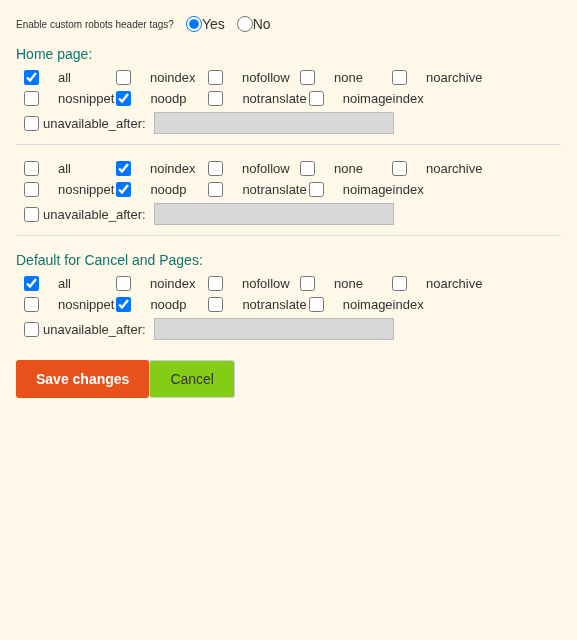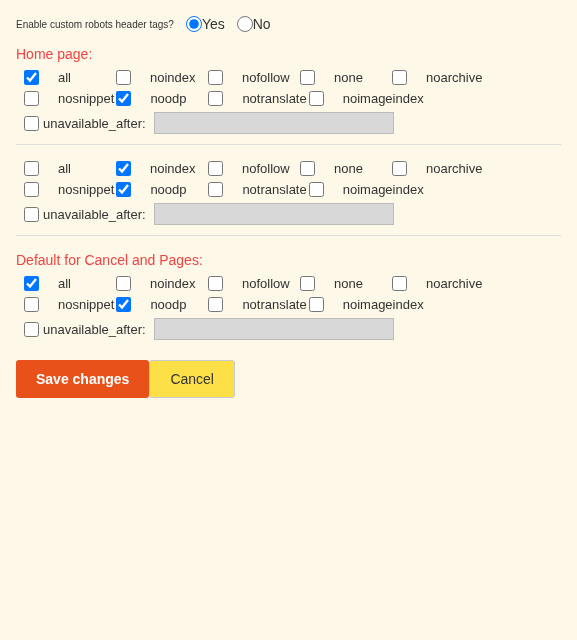--- a/index.html
+++ b/index.html
@@ -11,21 +11,21 @@
       width: 577px;
       min-height: 640px;
       padding: 16px;
     }
     .section {
       margin-bottom: 16px;
     }
     .section-title {
       font-size: 14px;
       margin-bottom: 8px;
-      color: #ef4444;
+      color: #0f766e;
     }
     .enable-row {
       display: flex;
       align-items: center;
       gap: 8px;
       margin-bottom: 14px;
     }
     .enable-label {
       font-size: 10px;
     }
@@ -85,21 +85,21 @@
       background: #e8511a;
       color: white;
       border: none;
       padding: 10px 20px;
       font-size: 14px;
       font-weight: bold;
       border-radius: 3px;
       cursor: pointer;
     }
     .btn-cancel {
-      background: #fde047;
+      background: #84cc16;
       color: #333;
       border: 1px solid #ccc;
       padding: 10px 20px;
       font-size: 14px;
       border-radius: 3px;
       cursor: pointer;
     }
     .row-5items {
       display: flex;
       align-items: center;

